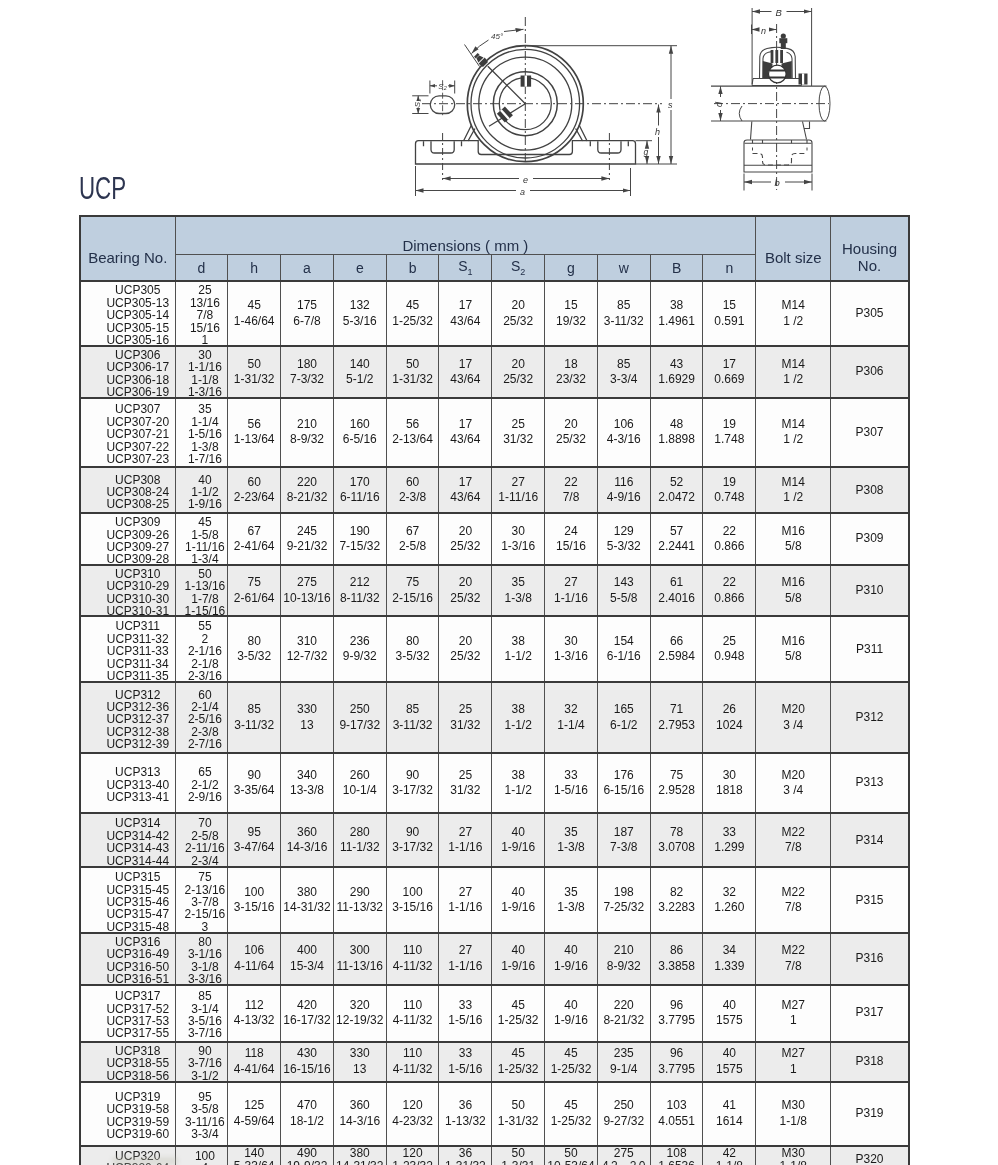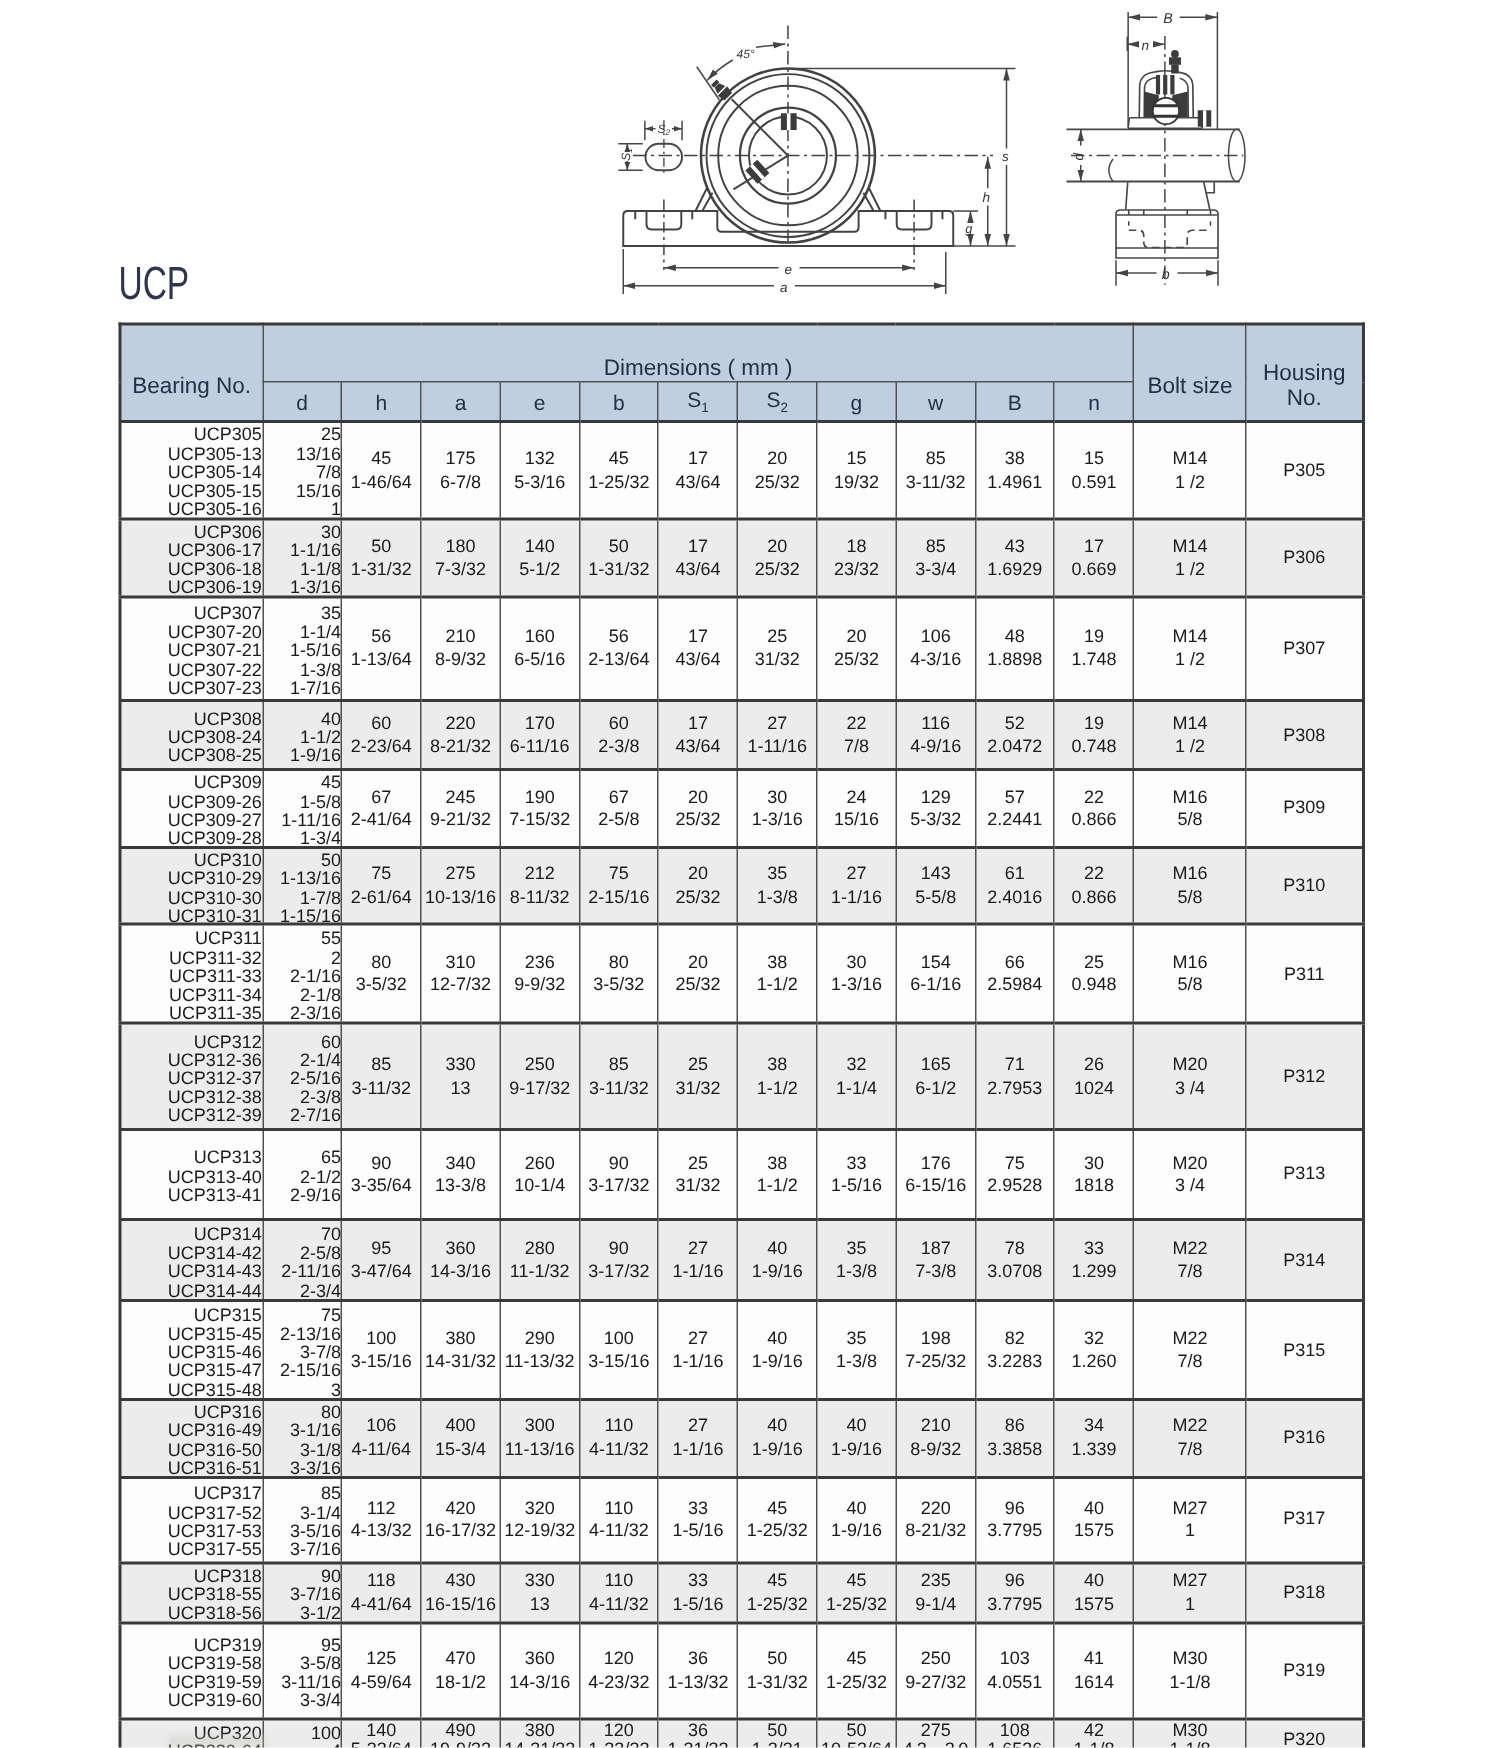--- a/index.html
+++ b/index.html
@@ -8,21 +8,21 @@
 svg.draw{position:absolute;left:390px;top:0}
 table.dim{position:absolute;left:79px;top:215px;border-collapse:collapse;table-layout:fixed;width:829px;border:2px solid #3a3a3a}
 table.dim th{border:1px solid #505050;background:#bfcfdf;font-weight:normal;color:#233049;vertical-align:middle;text-align:center}
 table.dim td{border-left:1px solid #505050;border-right:1px solid #505050;border-top:2px solid #3a3a3a;border-bottom:2px solid #3a3a3a;color:#1a1a1a;vertical-align:middle}
 tr.h1 th{font-size:15px;height:26px}
 tr.h1 th[rowspan]{padding-top:17px}
 th.pad14{padding-top:14px}
 th.dimhead{padding-top:20px}
 tr.h2 th{font-size:14px;height:26.5px}
 th sub,span.sb{font-size:9px}
-td.bn,td.dc{font-size:12px;line-height:12.4px;text-align:right}
+td.bn,td.dc{font-size:12px;line-height:12.4px;text-align:center}
 td.bn span,td.dc span{display:inline-block;transform:translateY(1.5px)}
 td.bn{padding-left:20px}
 td.dc{padding-left:7px}
 td.n2{font-size:12px;line-height:15.2px;text-align:center}
 tr.last td.n2{line-height:13.8px}
 tr.even td{background:#ececec}
 tr.odd td{background:#fdfdfd}
 .smudge{position:absolute;left:112px;top:1157px;width:66px;height:8px;background:rgba(196,198,185,.38);filter:blur(2px);border-radius:3px}
 </style>
 </head>

